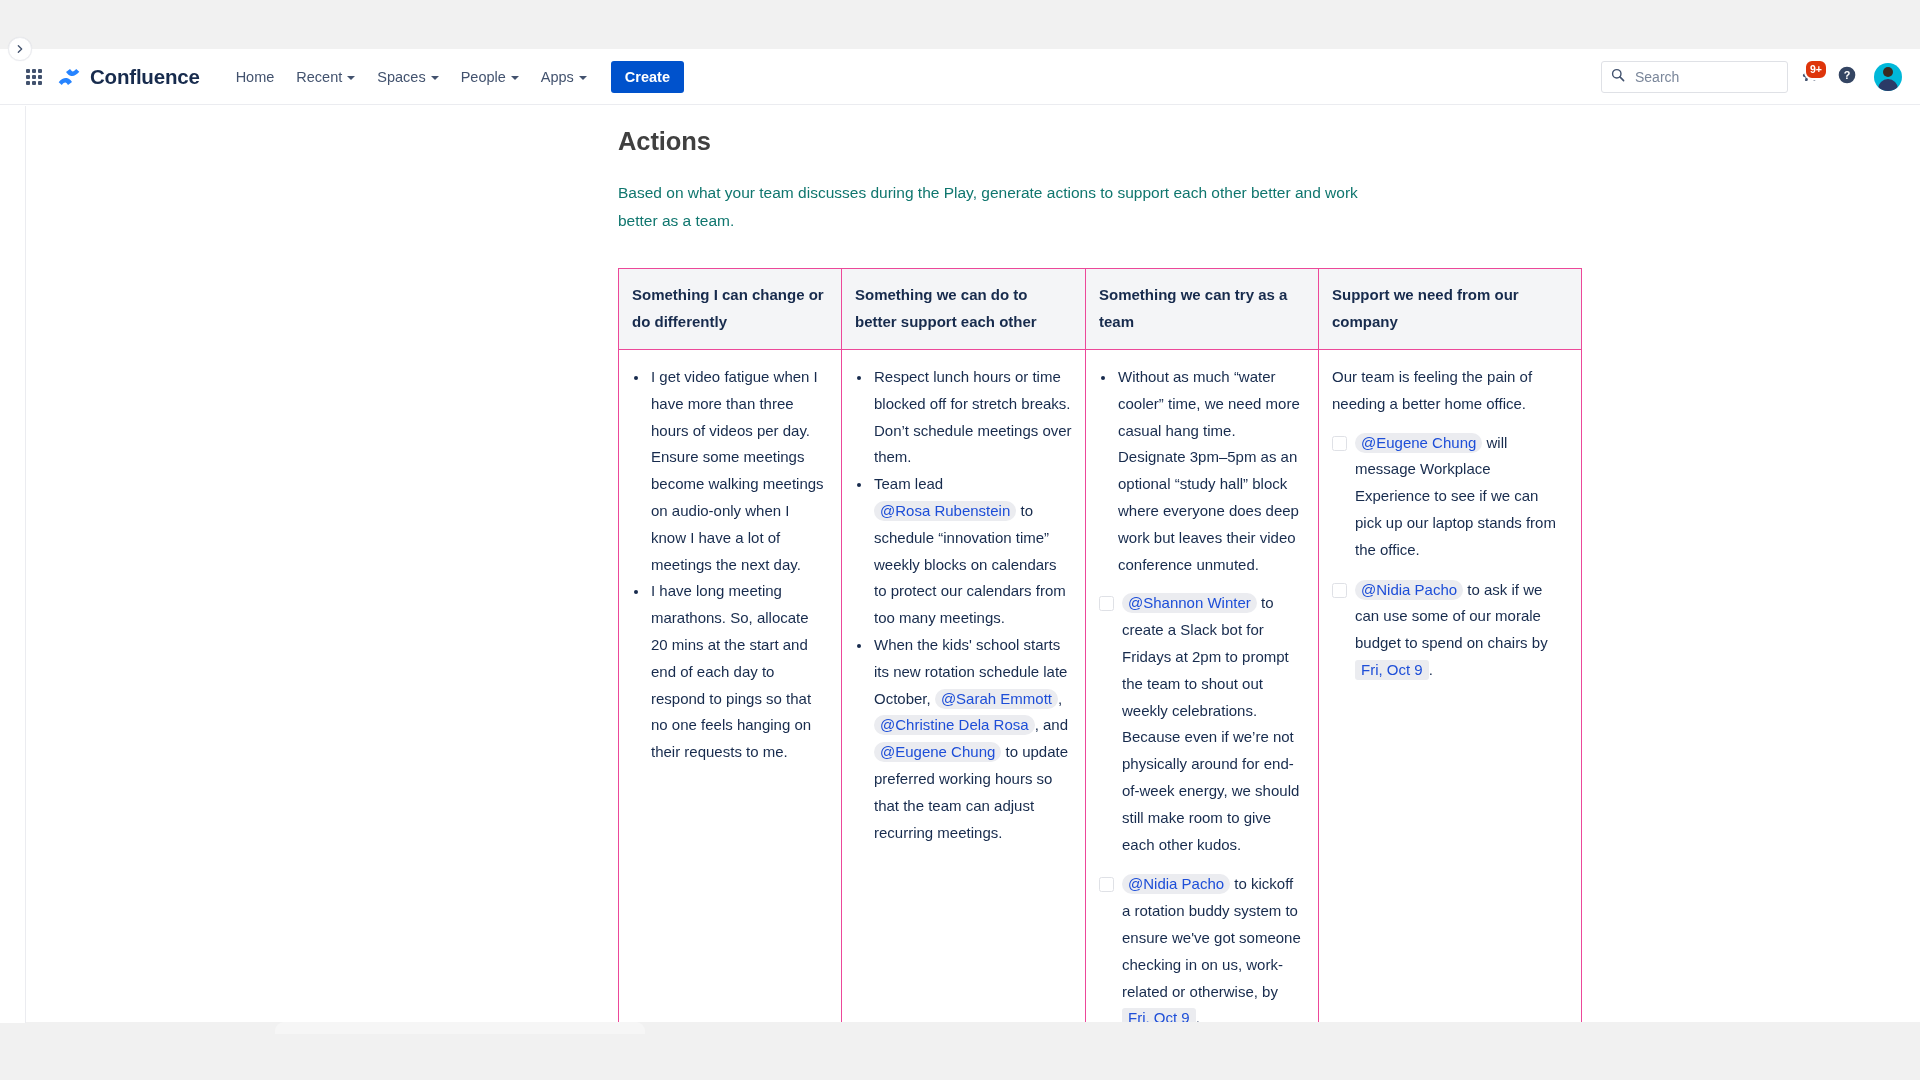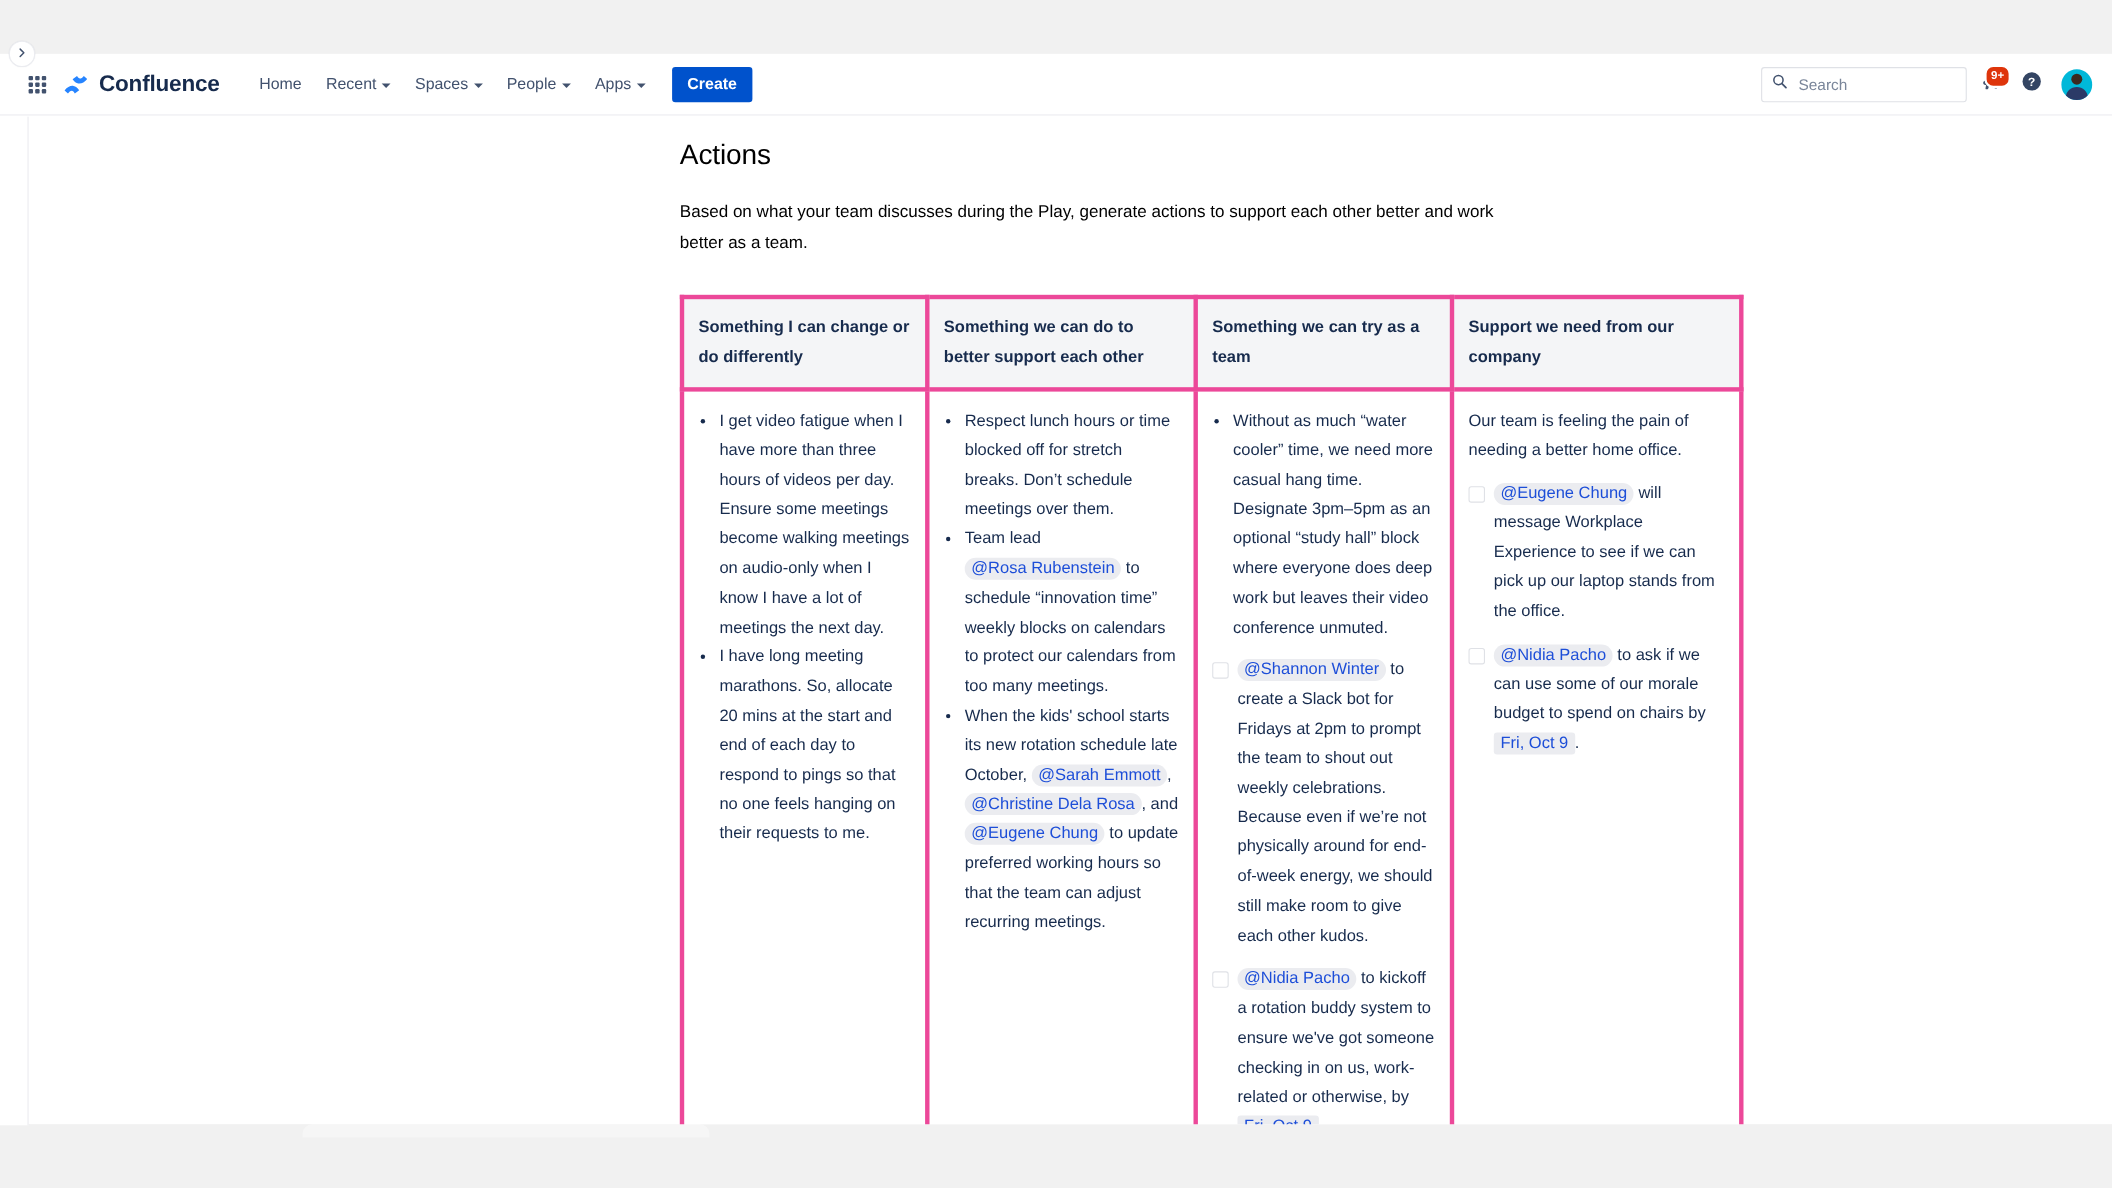--- a/index.html
+++ b/index.html
@@ -205,44 +205,44 @@
     background: #ffffff;
     overflow: hidden;
   }
   .doc {
     position: absolute;
     left: 564px; top: 0;
     width: 1000px;
   }
   .page-title {
     font-size: 25.5px;
-    font-weight: 400;
-    color: #000000;
+    font-weight: 700;
+    color: #404040;
     margin: 21px 0 0 27px;
     letter-spacing: -0.1px;
   }
   .page-sub {
     margin: 23px 0 0 27px;
     width: 740px;
     font-size: 15.5px;
     line-height: 28px;
-    color: #000000;
+    color: #0f766e;
   }
 
   
   .actions-table {
     margin-top: 33px;
     margin-left: 27px;
     width: 963px;
     border-collapse: collapse;
     table-layout: fixed;
     background: #fff;
   }
   .actions-table th, .actions-table td {
-    border: 4px solid #ec4899;
+    border: 1px solid #ec4899;
     vertical-align: top;
     padding: 12px 13px 14px;
   }
   .actions-table th {
     background: #f4f5f7;
     text-align: left;
     font-size: 15px;
     font-weight: 700;
     color: #172b4d;
     line-height: 27px;

